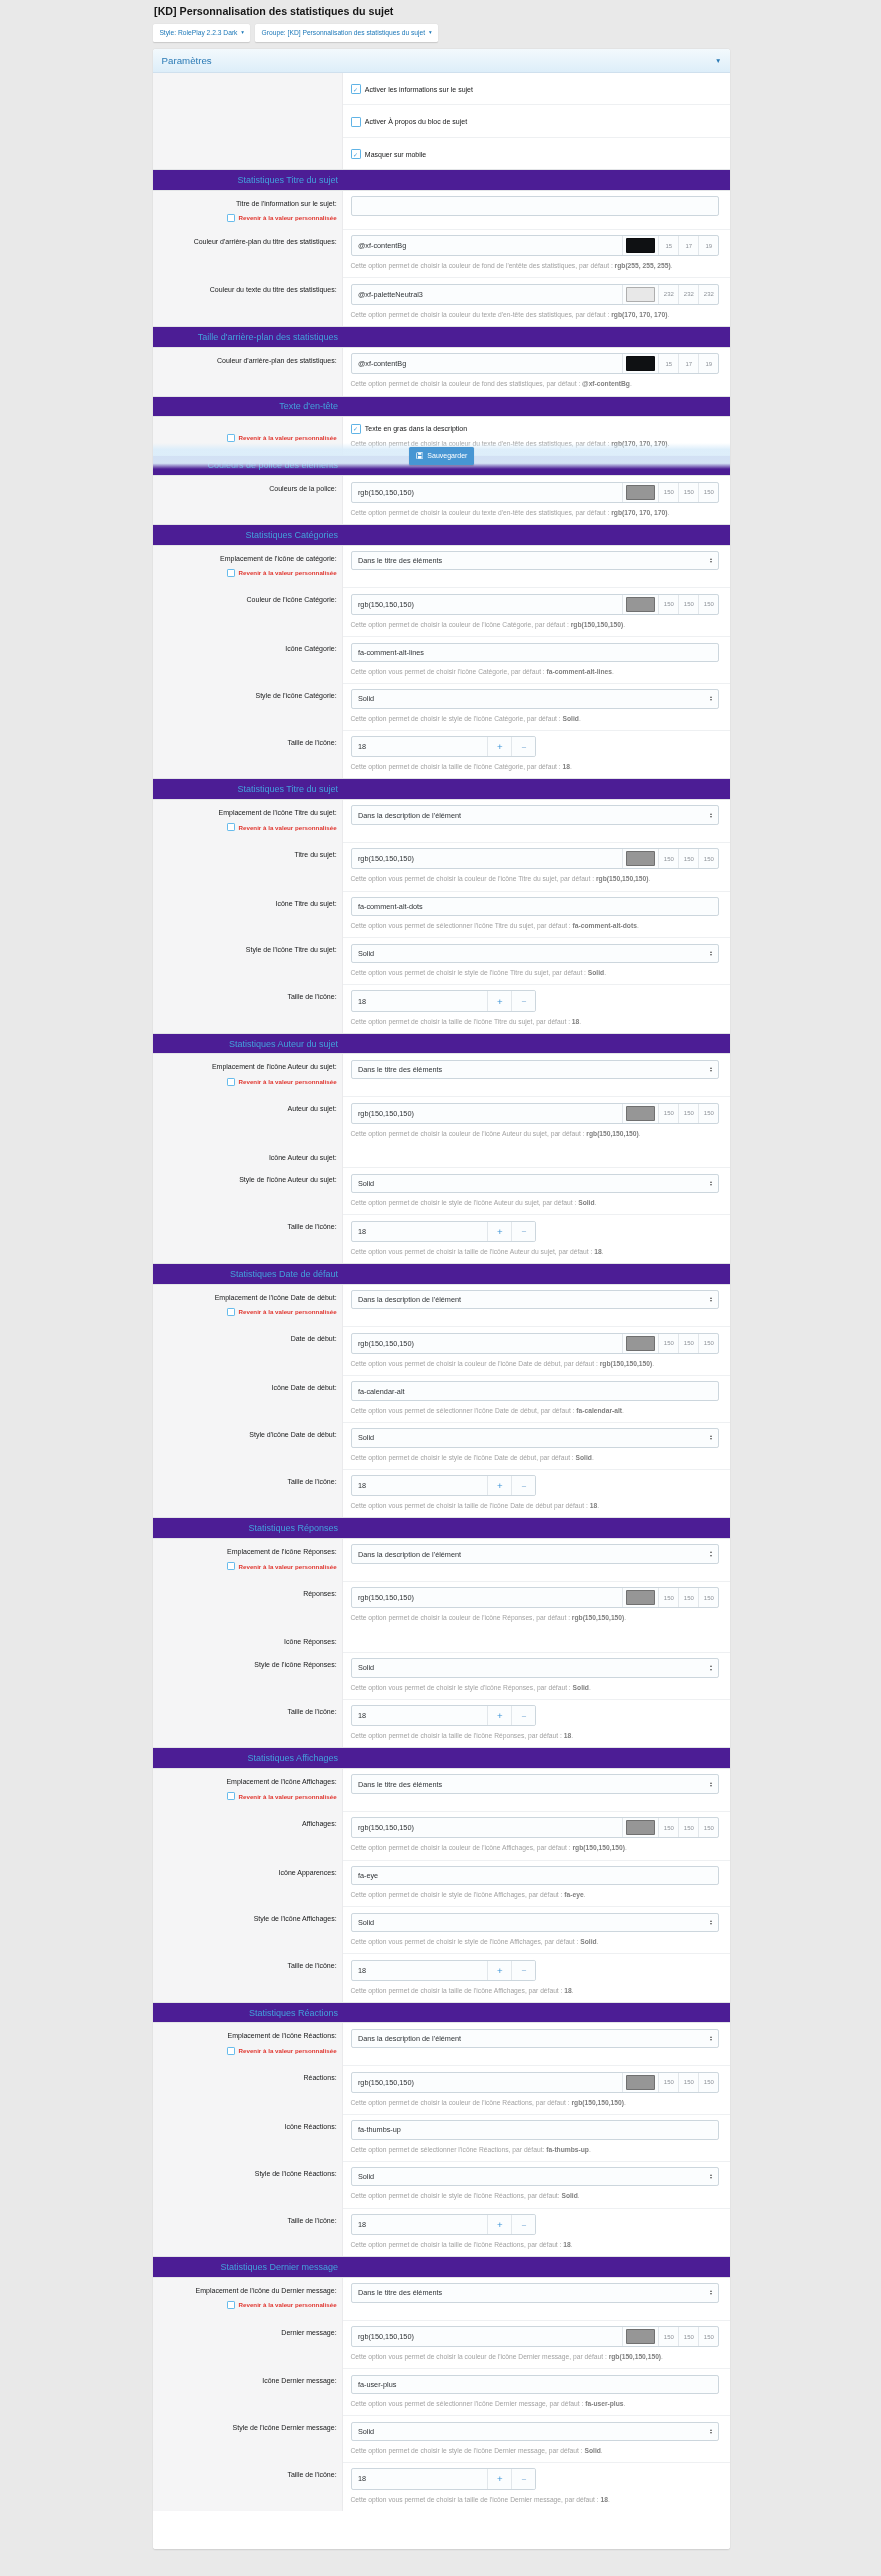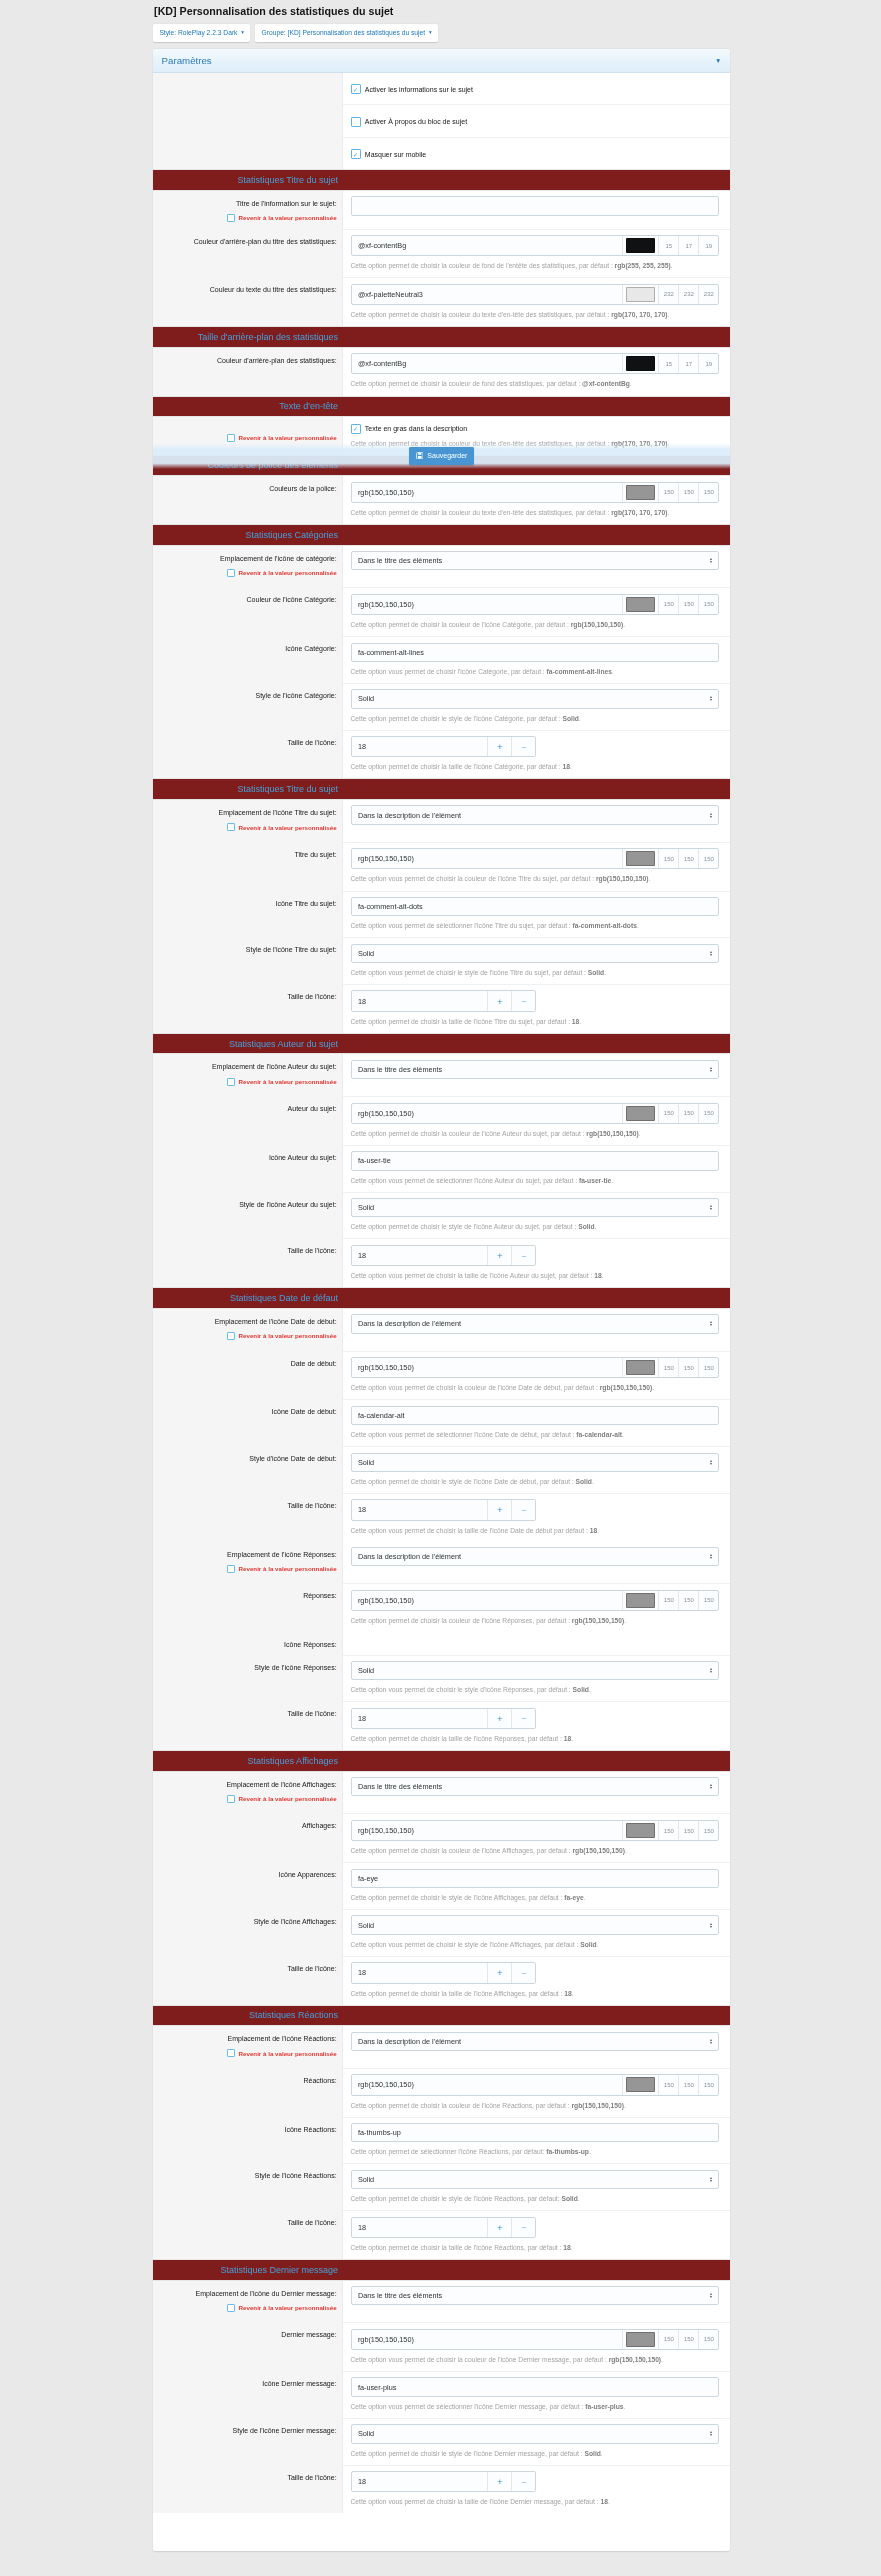--- a/index.html
+++ b/index.html
@@ -65,21 +65,21 @@
   .desc{margin-top:6px;font-size:6.7px;color:#a2a2a2;line-height:1.3;}
   .desc b{color:#7f7f7f;}
   .checkbox-line{display:flex;align-items:center;gap:4.3px;padding-top:1.1px;}
   .cb{width:8px;height:8px;border:0.5px solid #5fb3e6;border-radius:1.1px;background:#fff;
     display:flex;align-items:center;justify-content:center;color:#3f9ddd;cursor:pointer;
     flex:0 0 auto;font-size:6px;}
   .cb.checked::after{content:"✓";font-weight:700;}
   .cb-label{font-size:7px;color:#151617;}
   .row.toggle > .ctrl{padding:10.2px 7.5px;}
   .section{position:relative;}
-  .section-h{border-top:0.5px solid #e3e5e7;border-bottom:0.5px solid #e3e5e7;background:#7f1d1d;
+  .section-h{border-top:0.5px solid #e3e5e7;border-bottom:0.5px solid #e3e5e7;background:#4c1d95;
     padding:4.8px 0;}
   .section-title{display:block;width:185px;text-align:right;color:#43a0dc;font-size:9px;}
   .save-bar{position:absolute;top:-12px;left:0;right:0;height:26px;z-index:5;display:flex;
     align-items:center;justify-content:center;pointer-events:none;
     background:linear-gradient(180deg,rgba(224,239,251,0) 0%,rgba(219,237,250,.93) 25%,
       rgba(219,237,250,.95) 78%,rgba(224,239,251,0) 100%);}
   .save-btn{pointer-events:auto;display:inline-flex;align-items:center;gap:4.3px;
     background:#4796d3;color:#fff;border:none;border-radius:1.6px;height:18px;padding:0 7px;
     font-size:7px;font-family:inherit;cursor:pointer;box-shadow:0 0.5px 1.1px rgba(0,0,0,.18);}
   .footer-pad{height:38px;background:#fff;border-radius:0 0 2.7px 2.7px;}
@@ -450,21 +450,20 @@
                   <div class="rgb-cell">150</div>
                   <div class="rgb-cell">150</div>
                 </div>
                 <div class="desc"><span>Cette option permet de choisir la couleur de l'icône Auteur du sujet, par défaut : </span><b>rgb(150,150,150)</b><span>.</span></div>
               </div>
             </div>
             <div class="row">
               <div class="lbl-cell">
                 <div class="lbl">Icône Auteur du sujet:</div>
               </div>
-              <div class="ctrl"><input class="text-input" type="text" value="fa-user-tie" style=""><div class="desc"><span>Cette option vous permet de sélectionner l'icône Auteur du sujet, par défaut : </span><b>fa-user-tie</b><span>.</span></div></div>
             </div>
             <div class="row">
               <div class="lbl-cell">
                 <div class="lbl">Style de l'icône Auteur du sujet:</div>
               </div>
               <div class="ctrl">
                 <div class="select">
                   <span class="sel-val">Solid</span>
                   <span class="carets">
                     <i class="up"></i>
@@ -553,20 +552,23 @@
               </div>
               <div class="ctrl"><div class="num-group">
                   <input class="num-input" type="text" value="18" style="">
                   <button class="nbtn plus">+</button>
                   <button class="nbtn minus">−</button>
                 </div><div class="desc"><span>Cette option vous permet de choisir la taille de l'icône Date de début par défaut : </span><b>18</b><span>.</span></div></div>
             </div>
           </div>
         </div>
         <div class="section">
+          <div class="section-h">
+            <span class="section-title">Statistiques Réponses</span>
+          </div>
           <div class="rows">
             <div class="row first">
               <div class="lbl-cell">
                 <div class="lbl">Emplacement de l'icône Réponses:</div>
                 <div class="revert">
                   <span class="rv-box"></span>
                   <span class="rv-txt">Revenir à la valeur personnalisée</span>
                 </div>
               </div>
               <div class="ctrl">

